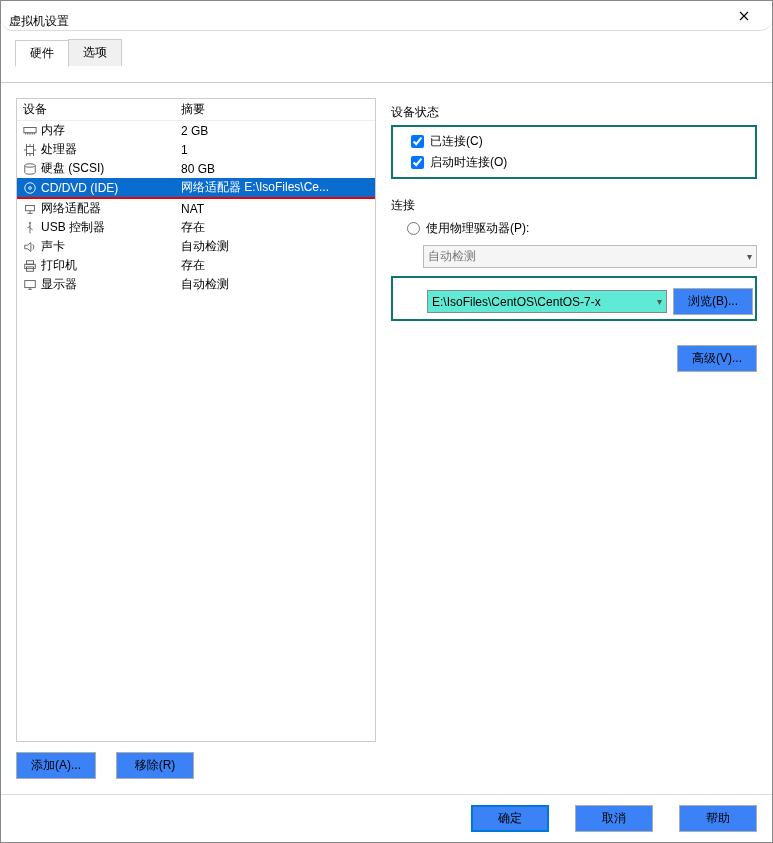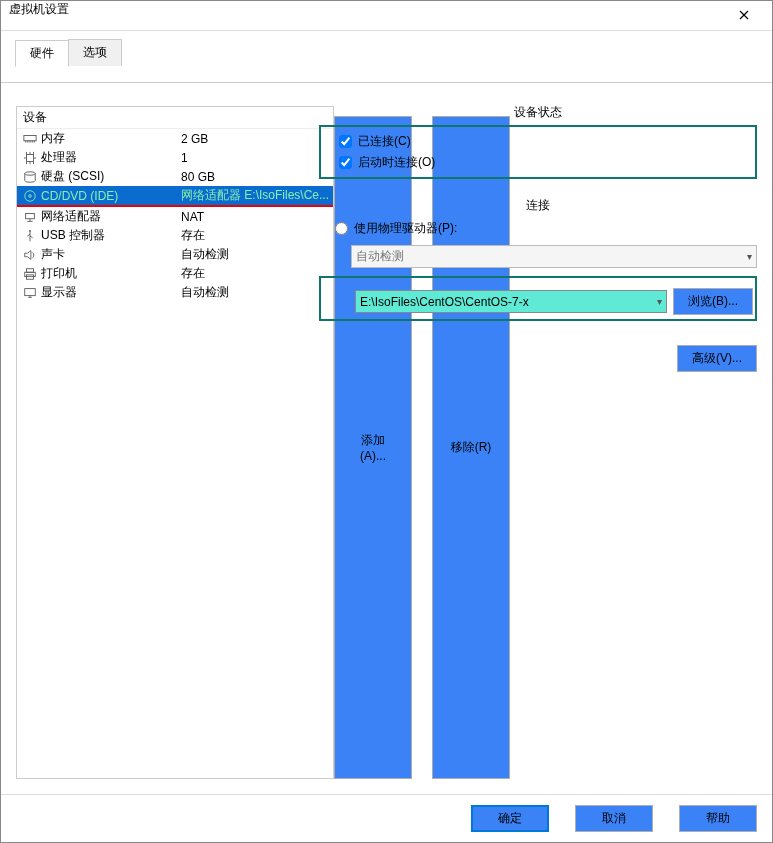--- a/index.html
+++ b/index.html
@@ -13,23 +13,24 @@
   .window {
     width: 773px;
     height: 843px;
     border: 1px solid #888;
     display: flex;
     flex-direction: column;
   }
   .titlebar {
     height: 30px;
     display: flex;
-    align-items: flex-start;
+    align-items: flex-end;
     padding: 0 8px;
     border-bottom: 1px solid #ddd;
+    border-radius: 12px;
   }
   .titlebar .title { flex: 1; font-size: 12px; }
   .close-btn {
     width: 40px;
     height: 28px;
     display: flex;
     align-items: center;
     justify-content: center;
     font-size: 14px;
     cursor: pointer;
@@ -54,23 +55,23 @@
     border-bottom: 1px solid #fff;
   }
   .content {
     flex: 1;
     display: flex;
     padding: 15px;
     gap: 15px;
     overflow: hidden;
   }
   .left-panel {
-    width: 288px;
-    display: flex;
-    margin-top: 8px;
+    width: 360px;
+    display: flex;
+    flex-direction: column;
   }
   .device-list {
     border: 1px solid #ccc;
     flex: 1;
     display: flex;
     flex-direction: column;
   }
   .device-header, .device-row {
     display: flex;
     padding: 2px 4px;
@@ -84,21 +85,21 @@
     width: 160px;
     display: flex;
     align-items: center;
     gap: 4px;
     padding-left: 2px;
   }
   .device-header .col2, .device-row .col2 { flex: 1; overflow: hidden; white-space: nowrap; text-overflow: ellipsis; }
   .device-row { cursor: pointer; height: 19px; }
   .device-row.selected {
     background: #0a6cce;
-    color: #86efac;
+    color: #ffffff;
   }
   .redline {
     height: 2px;
     background: #e00;
     margin: 0;
   }
   .icon-box {
     width: 14px;
     height: 14px;
     display: inline-flex;
@@ -121,21 +122,21 @@
     font-size: 12px;
   }
   .btn.default { border: 2px solid #0078d7; padding: 3px 13px; }
   .right-panel {
     flex: 1;
     display: flex;
     flex-direction: column;
     gap: 8px;
     padding-top: 4px;
   }
-  .group-label { margin-bottom: 4px; text-align: center; }
+  .group-label { margin-bottom: 4px; }
   .group {
     padding: 2px 0 8px 0;
   }
   .checkbox-row, .radio-row {
     display: flex;
     align-items: center;
     gap: 6px;
     padding: 2px 0 2px 16px;
   }
   .checkbox-row input, .radio-row input { margin: 0; }
@@ -197,20 +198,21 @@
     <div class="tab active">硬件</div>
     <div class="tab">选项</div>
   </div>
 
   <div class="content">
 
     <div class="left-panel">
       <div class="device-list">
         <div class="device-header">
           <div class="col1">设备</div>
+          <div class="col2">摘要</div>
         </div>
         <div id="device-rows">
             <div class="device-row">
               <div class="col1">
                 <span class="icon-box">
                   <svg viewBox="0 0 16 16">
                     <rect x="1" y="4" width="14" height="6" fill="none" stroke="#555"></rect>
                     <path d="M3 10v2 M5 10v2 M7 10v2 M9 10v2 M11 10v2 M13 10v2" stroke="#555"></path>
                   </svg>
                 </span>

